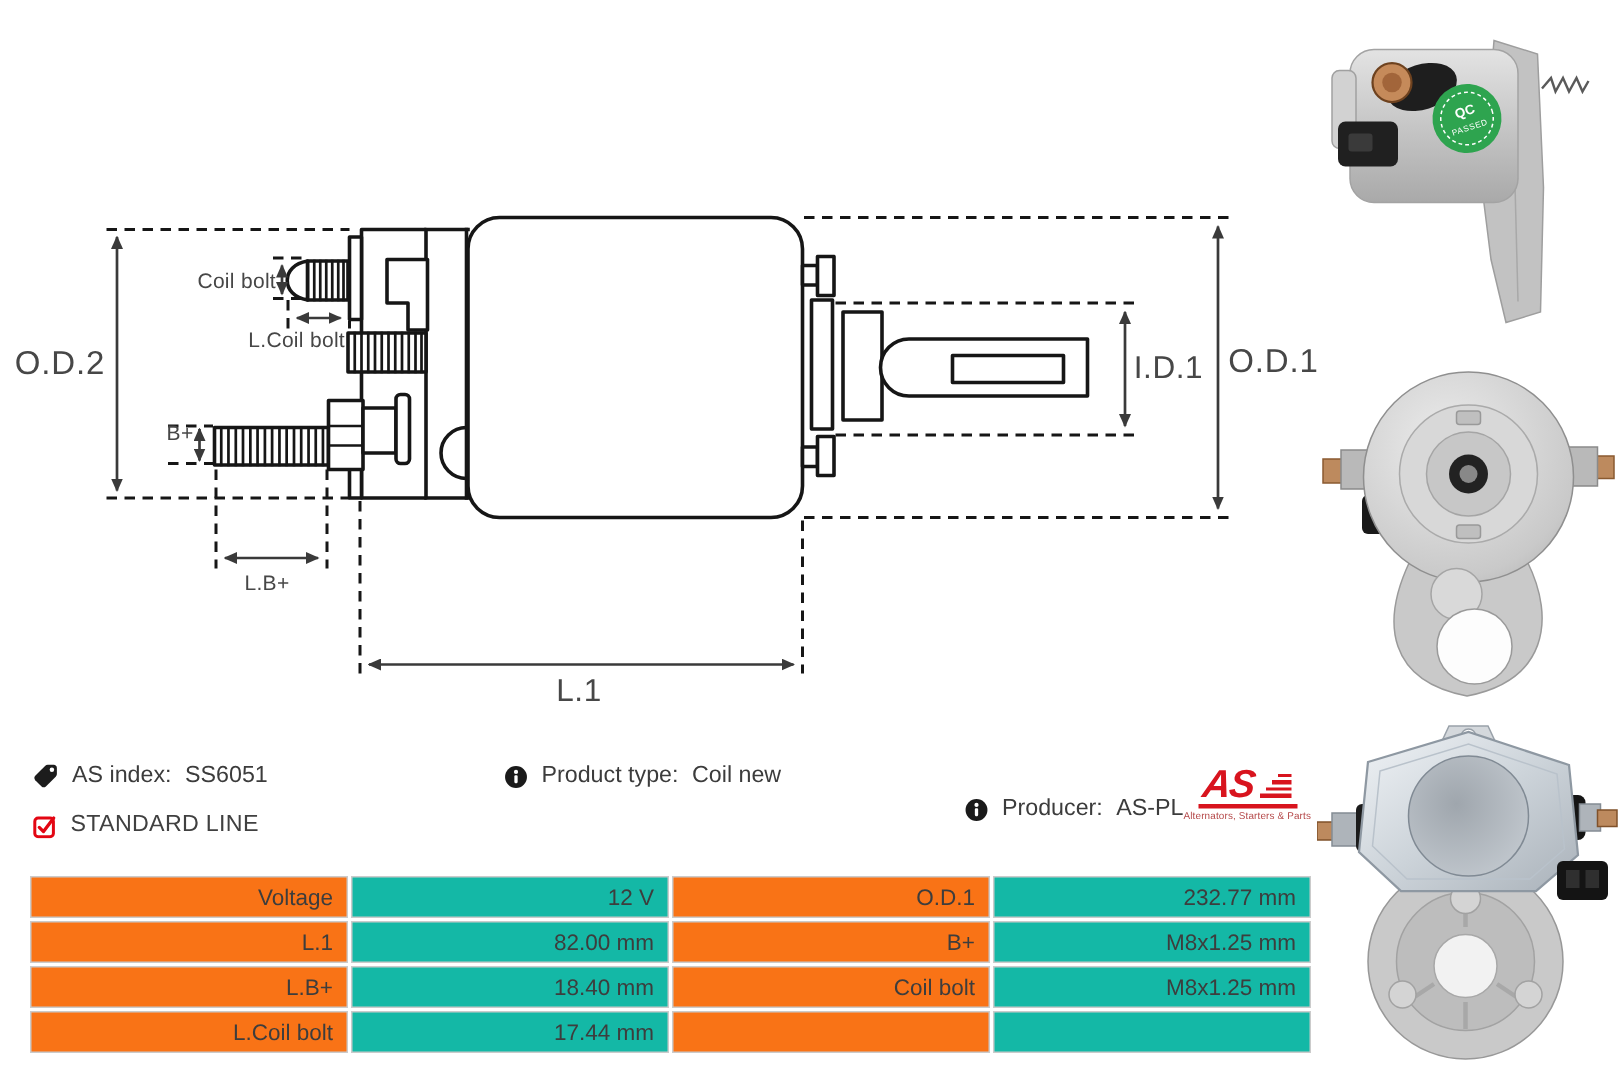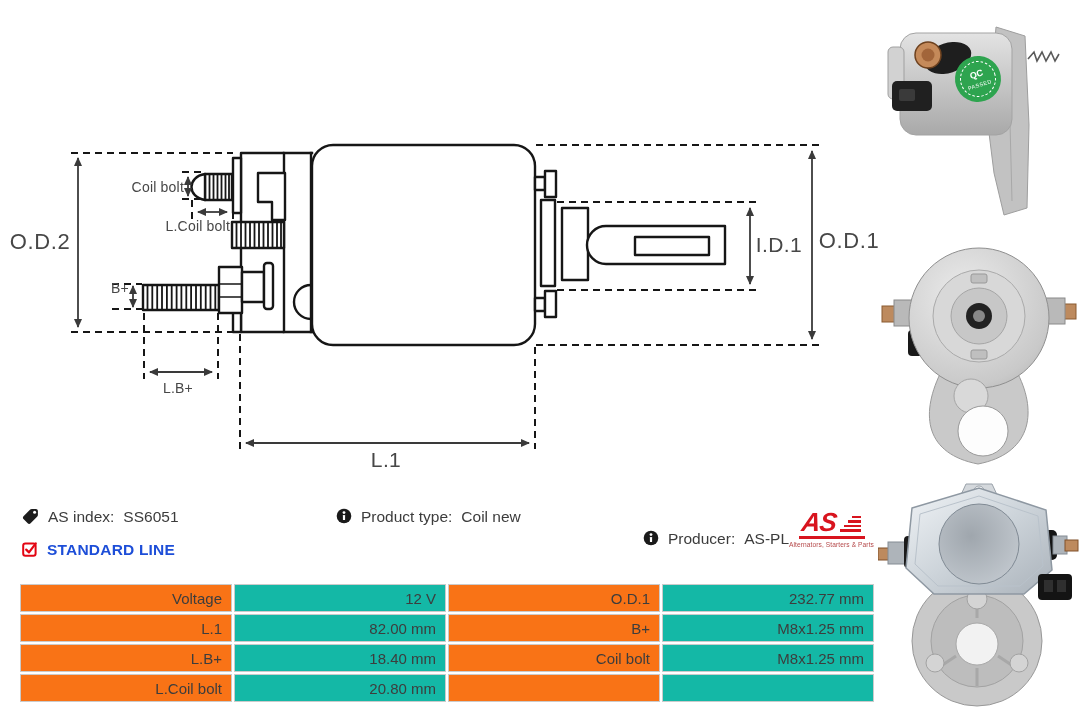--- a/index.html
+++ b/index.html
@@ -10,24 +10,24 @@
   
   .diagram { position:absolute; left:0; top:0; }
   .diagram text { font-family:"Liberation Sans", sans-serif; fill:#474747; }
   .dl-big   { font-size:22px; letter-spacing:0.6px; }
   .dl-mid   { font-size:21px; letter-spacing:0.4px; }
   .dl-small { font-size:14px; letter-spacing:0.2px; }
   
   .photo { position:absolute; }
   
   .info-col { position:absolute; font-size:15.5px; }
-  .info-line { display:flex; align-items:flex-start; gap:9px; height:18px; margin-bottom:15px; white-space:nowrap; }
+  .info-line { display:flex; align-items:flex-end; gap:9px; height:18px; margin-bottom:15px; white-space:nowrap; }
   .info-line .ic { flex:0 0 auto; display:block; }
   .bold { font-weight:normal; }
-  .red-line { color:#1d4ed8; font-weight:bold; letter-spacing:0.2px; }
+  .red-line { color:#404040; font-weight:normal; letter-spacing:0.2px; }
   .col3 { display:flex; align-items:flex-end; }
   
   .as-logo { display:flex; flex-direction:column; align-items:center; margin-top:3px; margin-right:2px; }
   .as-row { display:flex; align-items:flex-end; }
   .as-text { font-style:italic; font-weight:bold; font-size:26px; line-height:23px; color:#d8141e; letter-spacing:-1px; transform:skewX(-8deg); }
   .as-stripes { display:flex; flex-direction:column; align-items:flex-end; gap:2px; margin-left:3px; margin-bottom:2px; }
   .as-stripes i { display:block; height:2.6px; background:#d8141e; }
   .as-stripes i:nth-child(1){ width:9px;}
   .as-stripes i:nth-child(2){ width:13px;}
   .as-stripes i:nth-child(3){ width:17px;}
@@ -305,20 +305,20 @@
         <td class="val">M8x1.25 mm</td>
       </tr>
       <tr>
         <td class="lbl">L.B+</td>
         <td class="val">18.40 mm</td>
         <td class="lbl">Coil bolt</td>
         <td class="val">M8x1.25 mm</td>
       </tr>
       <tr>
         <td class="lbl">L.Coil bolt</td>
-        <td class="val">20.80 mm</td>
+        <td class="val">17.44 mm</td>
         <td class="lbl"></td>
         <td class="val"></td>
       </tr>
     </tbody>
   </table>
 
 </div>
 
 </body></html>

